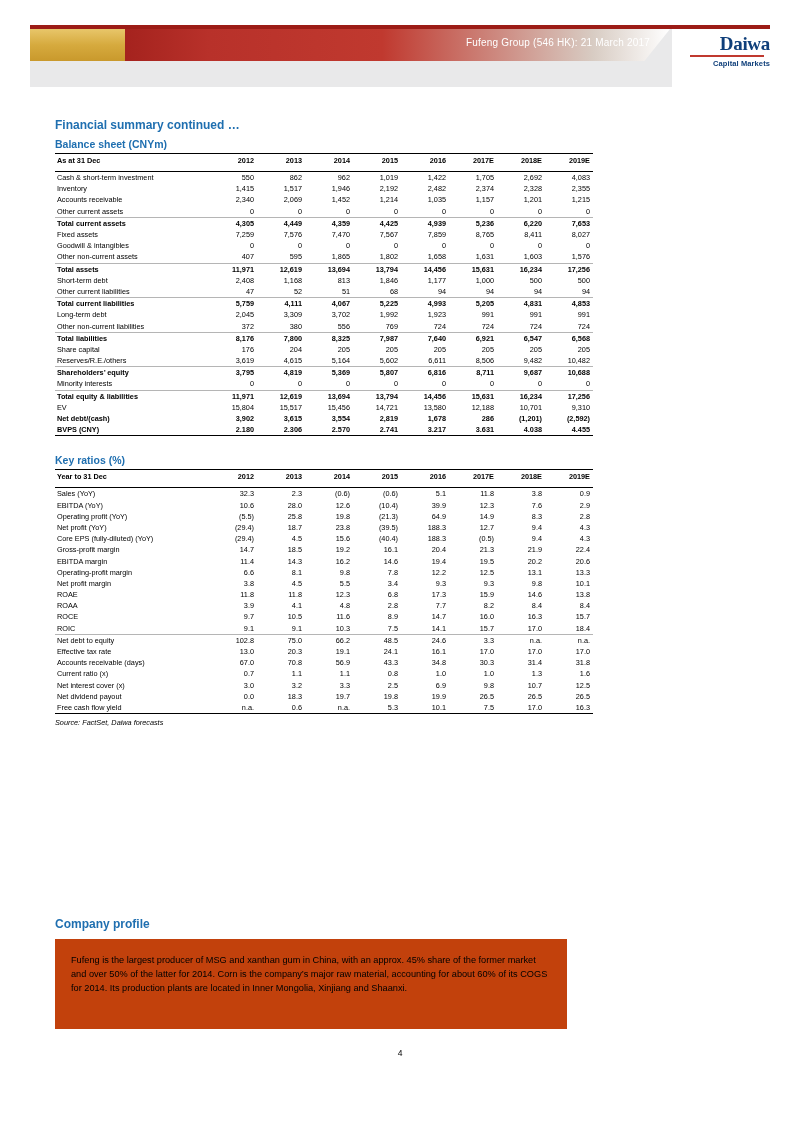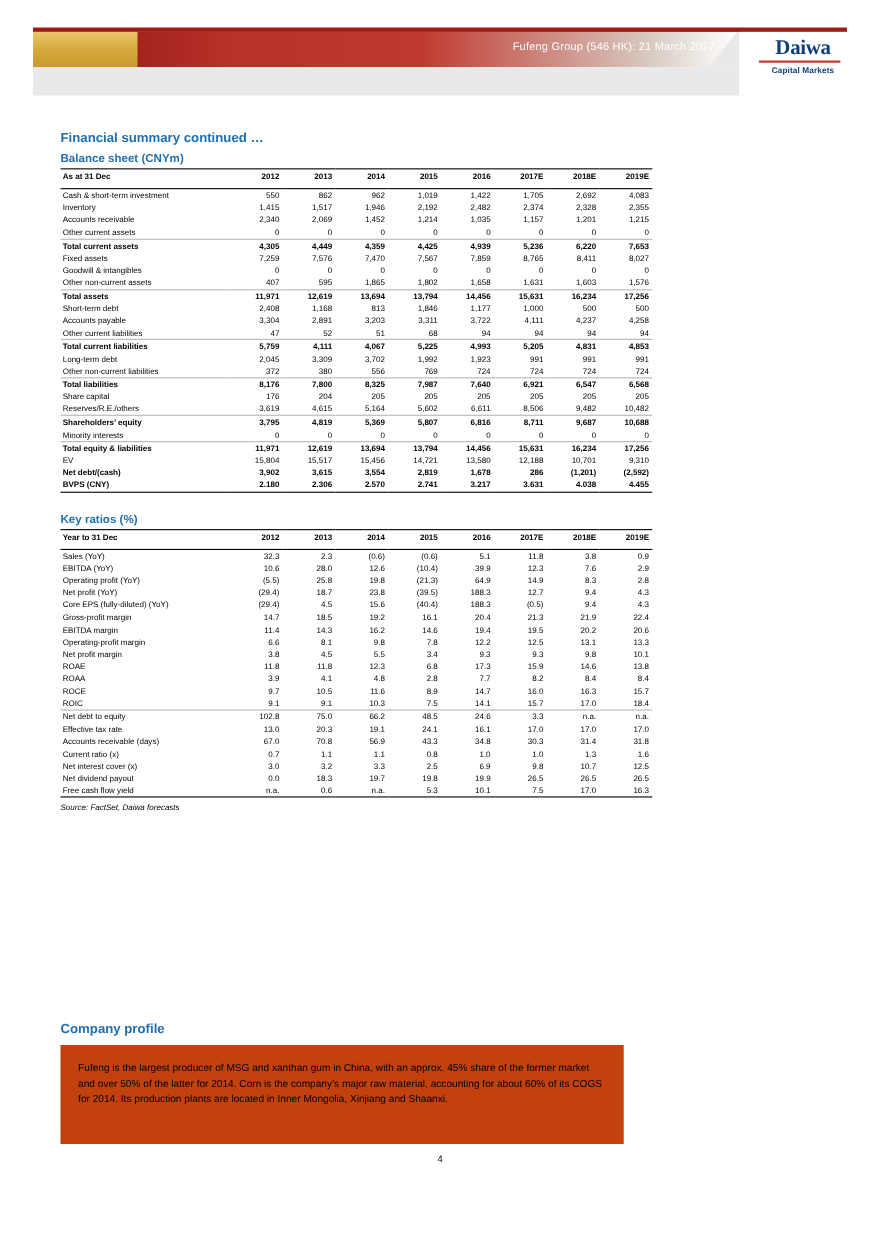--- a/index.html
+++ b/index.html
@@ -81,21 +81,21 @@
     top: 29px;
     width: 98px;
     height: 58px;
     background: #ffffff;
   }
   .logo {
     position: absolute;
     left: 690px;
     top: 34px;
     width: 80px;
-    text-align: center;
+    text-align: right;
   }
   .logo-main {
     font-family: "Liberation Serif", serif;
     font-size: 19px;
     font-weight: bold;
     color: #0f3f7a;
     letter-spacing: -0.3px;
     line-height: 20px;
   }
   .logo-rule {
@@ -343,31 +343,20 @@
           <td class="num">2,408</td>
           <td class="num">1,168</td>
           <td class="num">813</td>
           <td class="num">1,846</td>
           <td class="num">1,177</td>
           <td class="num">1,000</td>
           <td class="num">500</td>
           <td class="num">500</td>
         </tr>
         <tr>
-          <td class="lbl">Accounts payable</td>
-          <td class="num">3,304</td>
-          <td class="num">2,891</td>
-          <td class="num">3,203</td>
-          <td class="num">3,311</td>
-          <td class="num">3,722</td>
-          <td class="num">4,111</td>
-          <td class="num">4,237</td>
-          <td class="num">4,258</td>
-        </tr>
-        <tr>
           <td class="lbl">Other current liabilities</td>
           <td class="num">47</td>
           <td class="num">52</td>
           <td class="num">51</td>
           <td class="num">68</td>
           <td class="num">94</td>
           <td class="num">94</td>
           <td class="num">94</td>
           <td class="num">94</td>
         </tr>

